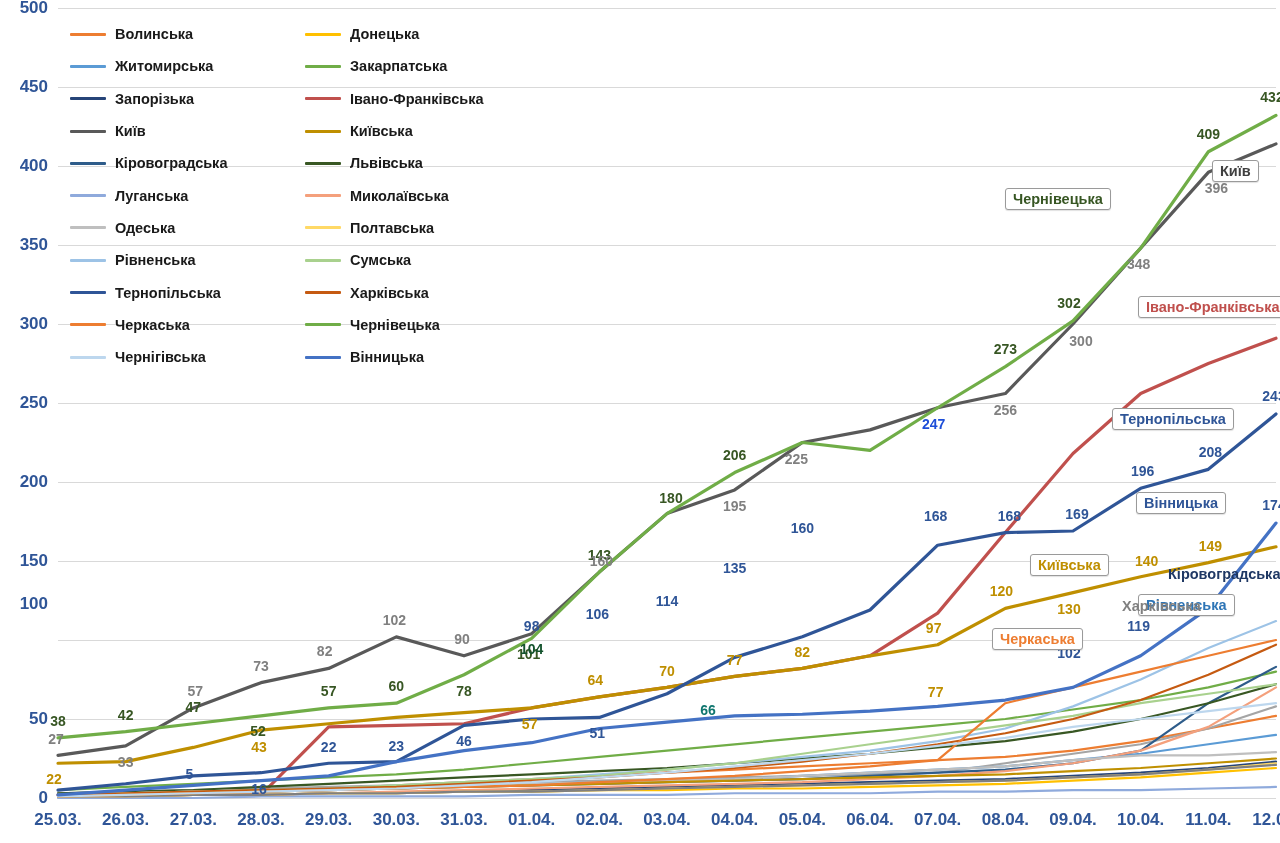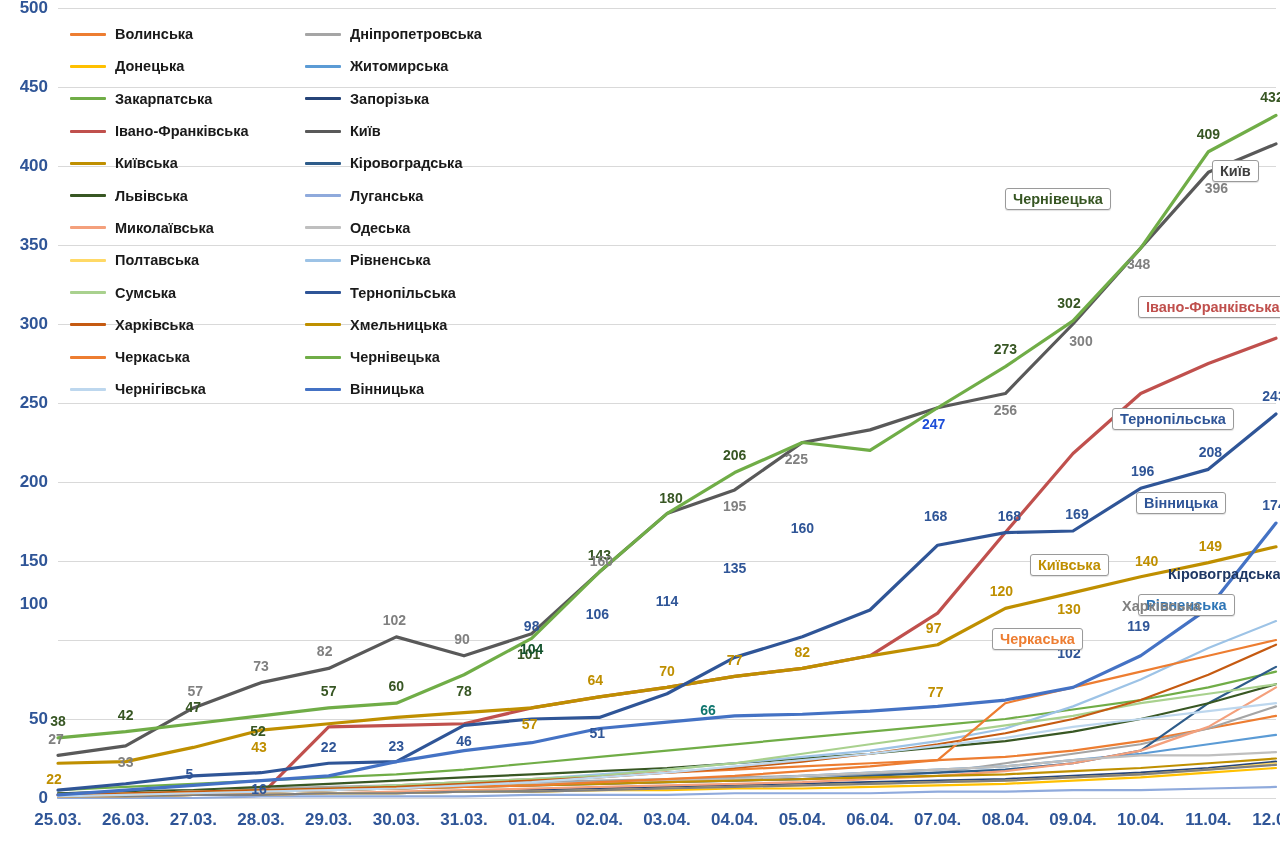--- a/index.html
+++ b/index.html
@@ -231,24 +231,20 @@
       <div class="xtick" style="left: 1208.33px; top: 810px;">11.04.</div>
       <div class="xtick" style="left: 1276px; top: 810px;">12.04.</div>
     </div>
 
   <div class="legend" id="legend">
       <div class="legend-item">
         <span class="legend-swatch" style="background: rgb(237, 125, 49);"></span>
         <span class="legend-label">Волинська</span>
       </div>
       <div class="legend-item">
-        <span class="legend-swatch" style="background: rgb(165, 165, 165);"></span>
-        <span class="legend-label">Дніпропетровська</span>
-      </div>
-      <div class="legend-item">
         <span class="legend-swatch" style="background: rgb(255, 192, 0);"></span>
         <span class="legend-label">Донецька</span>
       </div>
       <div class="legend-item">
         <span class="legend-swatch" style="background: rgb(91, 155, 213);"></span>
         <span class="legend-label">Житомирська</span>
       </div>
       <div class="legend-item">
         <span class="legend-swatch" style="background: rgb(112, 173, 71);"></span>
         <span class="legend-label">Закарпатська</span>
@@ -301,24 +297,20 @@
         <span class="legend-swatch" style="background: rgb(169, 209, 142);"></span>
         <span class="legend-label">Сумська</span>
       </div>
       <div class="legend-item">
         <span class="legend-swatch" style="background: rgb(47, 85, 151);"></span>
         <span class="legend-label">Тернопільська</span>
       </div>
       <div class="legend-item">
         <span class="legend-swatch" style="background: rgb(197, 90, 17);"></span>
         <span class="legend-label">Харківська</span>
-      </div>
-      <div class="legend-item">
-        <span class="legend-swatch" style="background: rgb(191, 144, 0);"></span>
-        <span class="legend-label">Хмельницька</span>
       </div>
       <div class="legend-item">
         <span class="legend-swatch" style="background: rgb(237, 125, 49);"></span>
         <span class="legend-label">Черкаська</span>
       </div>
       <div class="legend-item">
         <span class="legend-swatch" style="background: rgb(112, 173, 71);"></span>
         <span class="legend-label">Чернівецька</span>
       </div>
       <div class="legend-item">

